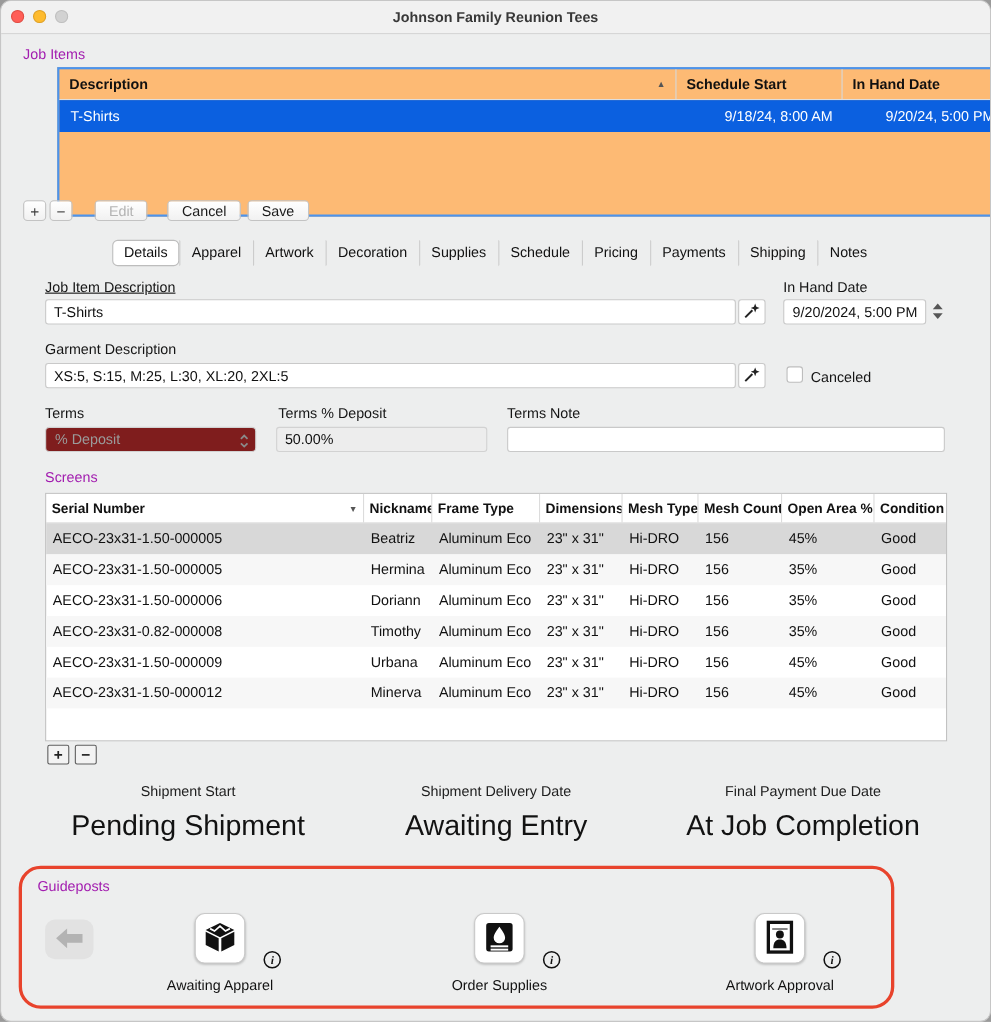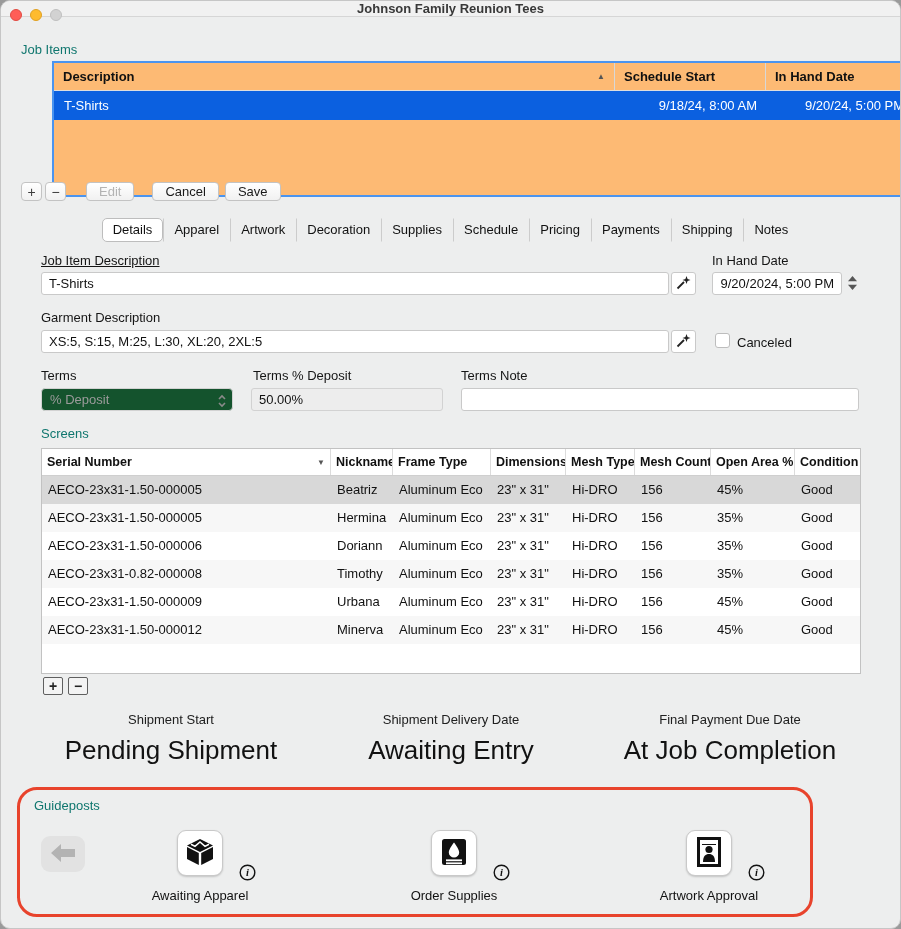--- a/index.html
+++ b/index.html
@@ -1,30 +1,30 @@
 <!DOCTYPE html>
 <html><head>
 <meta charset="utf-8">
 <style>
   * { box-sizing: border-box; margin: 0; padding: 0; }
   html,body { width: 901px; height: 929px; }
   body { font-family: "Liberation Sans", sans-serif; font-size: 13px; color: #111; background:#9a9a9a; }
   .window { position: relative; width: 901px; height: 929px; background: #edeeee; border: 1px solid #c6c6c6; border-radius: 10px; overflow: hidden; }
 
   
-  .titlebar { position: absolute; top:0; left:0; width:100%; height:16px; background:#f1f1f1; border-bottom:1px solid #d6d6d6; display:flex; align-items:center; justify-content:center; }
+  .titlebar { position: absolute; top:0; left:0; width:100%; height:30px; background:#f1f1f1; border-bottom:1px solid #d6d6d6; display:flex; align-items:center; justify-content:center; }
   .traffic { position:absolute; left:9px; top:8px; display:flex; gap:8px; }
   .light { width:12px; height:12px; border-radius:50%; }
   .light.red { background:#ff5e57; border:1px solid #e04b42; }
   .light.yellow { background:#febb2e; border:1px solid #dfa023; }
   .light.gray { background:#d2d2d2; border:1px solid #bfbfbf; }
   .window-title { font-weight:bold; font-size:13px; color:#383838; }
 
   
-  .section-label { position:absolute; font-size:13px; color:#0f766e; }
+  .section-label { position:absolute; font-size:13px; color:#a21caf; }
   #lbl-job-items { left:20px; top:41px; }
   .ji-table { position:absolute; left:18px; top:60px; width:864px; height:136px; background:#fdba74; border:2px solid #4a94ef;margin-left:33px; }
   .ji-grid { display:grid; grid-template-columns:560px 151px 1fr; }
   .ji-header { height:28px; border-bottom:1px solid #dedede; font-weight:bold; }
   .ji-header .hcell { display:flex; align-items:center; padding:0 9px; }
   .ji-header .hcell + .hcell { border-left:1px solid #d8d8d8; }
   .sort-glyph { margin-left:auto; font-size:8px; color:#555; }
   .ji-row { height:29px; background:#0b60e0; color:#fff; align-items:center; }
   .ji-row .cell { padding:0 10px; line-height:29px; white-space:nowrap; }
   .ji-row .cell.r1 { text-align:right; padding-right:8px; }
@@ -62,21 +62,21 @@
   #fld-ihd  { left:711px; top:271px; width:130px; text-align:right; }
   #fld-gd   { left:40px;  top:329px; width:628px; }
   #fld-tdep { left:250px; top:387px; width:192px; background:#ededed; border-color:#d2d2d2; }
   #fld-tnote{ left:460px; top:387px; width:398px; }
 
   .icon-btn { position:absolute; width:25px; height:23px; background:#fff; border:1px solid #c9c9c9; border-radius:3px; display:flex; align-items:center; justify-content:center; }
   #wand1 { left:670px; top:271px; }
   #wand2 { left:670px; top:329px; }
   .stepper { position:absolute; left:844px; top:273px; width:14px; height:20px; display:flex; align-items:center; justify-content:center; }
   .checkbox { position:absolute; left:714px; top:332px; width:15px; height:15px; background:#fff; border:1px solid #bdbdbd; border-radius:3px; }
-  .select { position:absolute; left:40px; top:387px; width:192px; height:23px; background:#14532d; border:1px solid #d2d2d2; border-radius:4px; color:#9b9b9b; line-height:21px; padding:0 22px 0 8px; }
+  .select { position:absolute; left:40px; top:387px; width:192px; height:23px; background:#7f1d1d; border:1px solid #d2d2d2; border-radius:4px; color:#9b9b9b; line-height:21px; padding:0 22px 0 8px; }
   .select .chev { position:absolute; right:5px; top:4px; }
 
   
   .sc-table { position:absolute; left:40px; top:447px; width:820px; height:226px; background:#fff; border:1px solid #c2c2c2; }
   .sc-grid { display:grid; grid-template-columns:289px 62px 98px 75px 69px 76px 84px 1fr; }
   .sc-header { height:27px; font-weight:bold; font-size:12.5px; border-bottom:1px solid #cfcfcf; }
   .sc-header .hcell { display:flex; align-items:center; padding:0 5px; border-right:1px solid #dcdcdc; overflow:hidden; white-space:nowrap; }
   .sc-header .hcell:last-child { border-right:none; }
   .sc-row { height:28px; align-items:center; }
   .sc-body .sc-row:nth-child(even) { background:#f7f7f7; }

